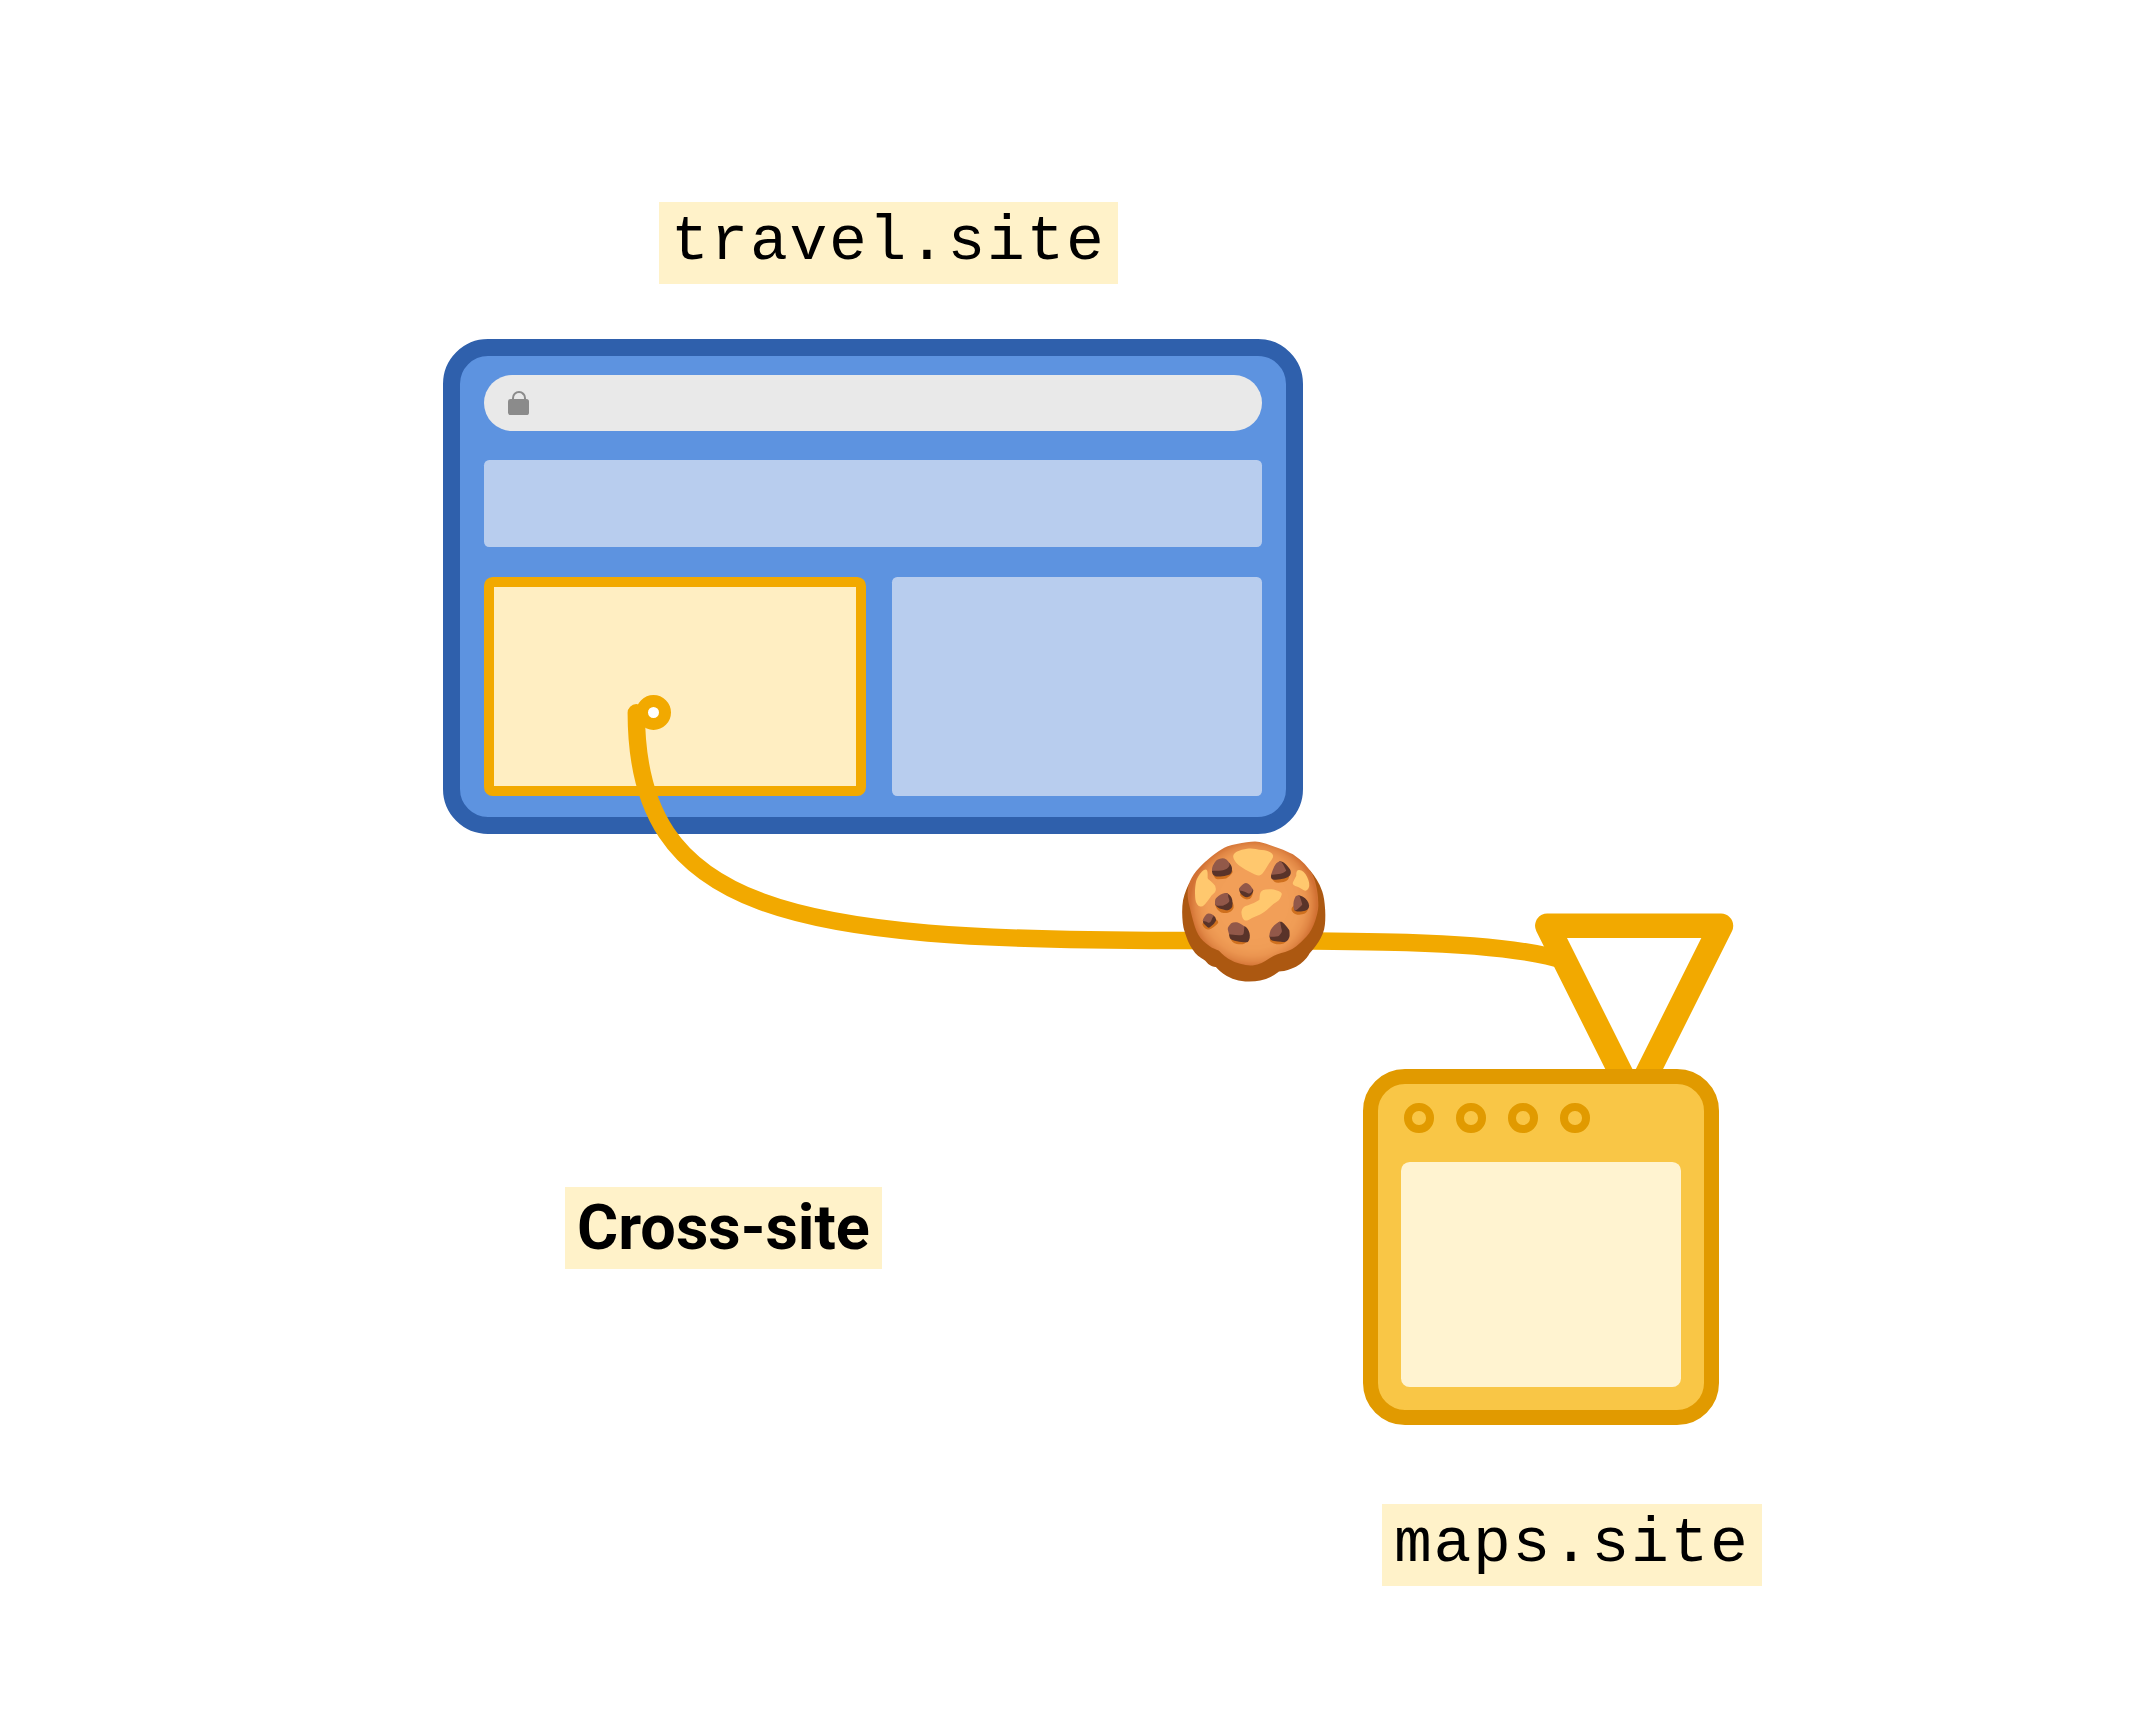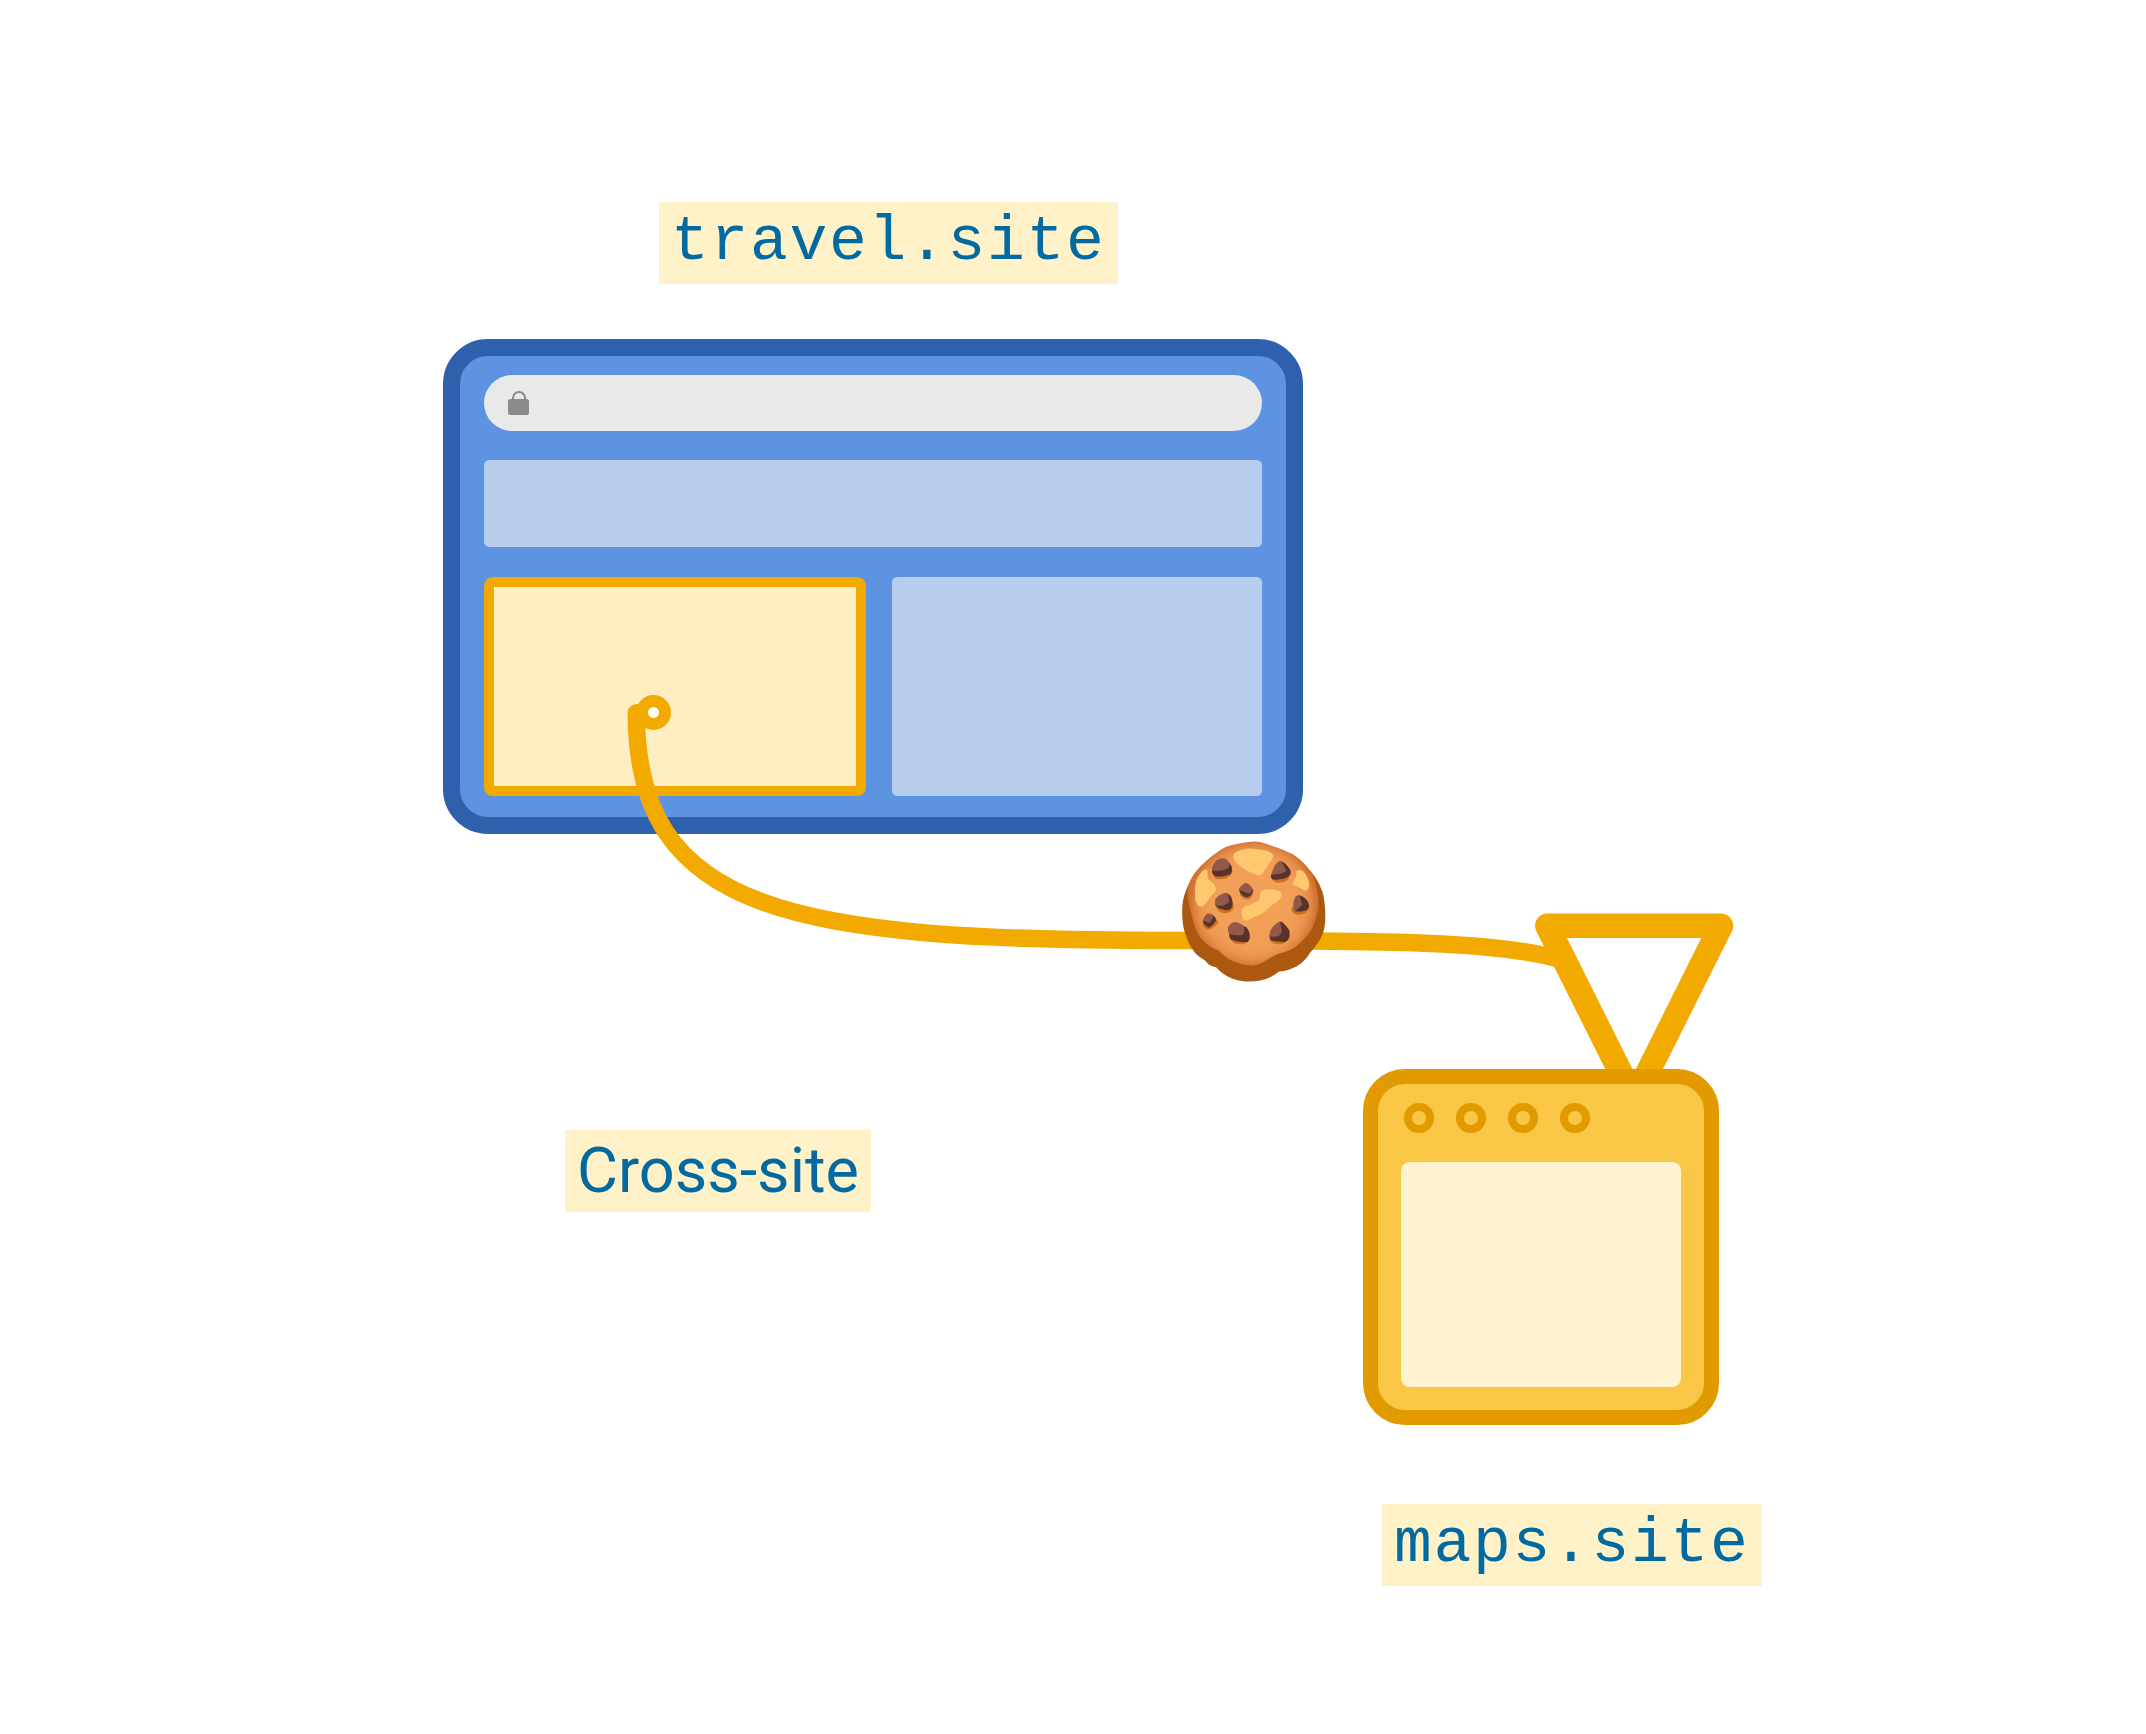--- a/index.html
+++ b/index.html
@@ -11,21 +11,21 @@
     font-family: -apple-system, "Segoe UI", Roboto, "Helvetica Neue", Arial, sans-serif;
   }
   .stage {
     position: relative;
     width: 2147px;
     height: 1735px;
   }
   .label {
     position: absolute;
     background: #FFF2C9;
-    color: #0369a1;
+    color: #000000;
     padding: 1.7px 12px;
     font-size: 63px;
     line-height: 1.25;
     white-space: nowrap;
   }
   .mono { font-family: "SFMono-Regular", Menlo, Consolas, "Liberation Mono", monospace; letter-spacing: 1.7px; }
   .italic { font-style: italic; }
   .sans { font-family: -apple-system, "Segoe UI", Roboto, "Helvetica Neue", Arial, sans-serif; }
 
   
@@ -183,21 +183,21 @@
         <path d="M1,1 L11,6 L1,11 Z" fill="#ffffff" stroke="#F2A900" stroke-width="1.4" stroke-linejoin="round"></path>
       </marker>
     </defs>
     <path d="M 732 820
              C 732 1050, 910 1082, 1350 1082
              S 1880 1082, 1880 1225" fill="none" stroke="#F2A900" stroke-width="20" stroke-linecap="round" marker-end="url(#arrowhead)"></path>
   </svg>
 
   <div class="cookie">🍪</div>
 
-  <div class="label sans" style="left:565px; top:1130px;">Cross-site</div>
+  <div class="label sans" style="left:565px; top:1187px;font-weight:bold;">Cross-site</div>
 
   <div class="appwin">
     <div class="dots">
       <div class="d"></div>
       <div class="d"></div>
       <div class="d"></div>
       <div class="d"></div>
     </div>
     <div class="content"></div>
   </div>

